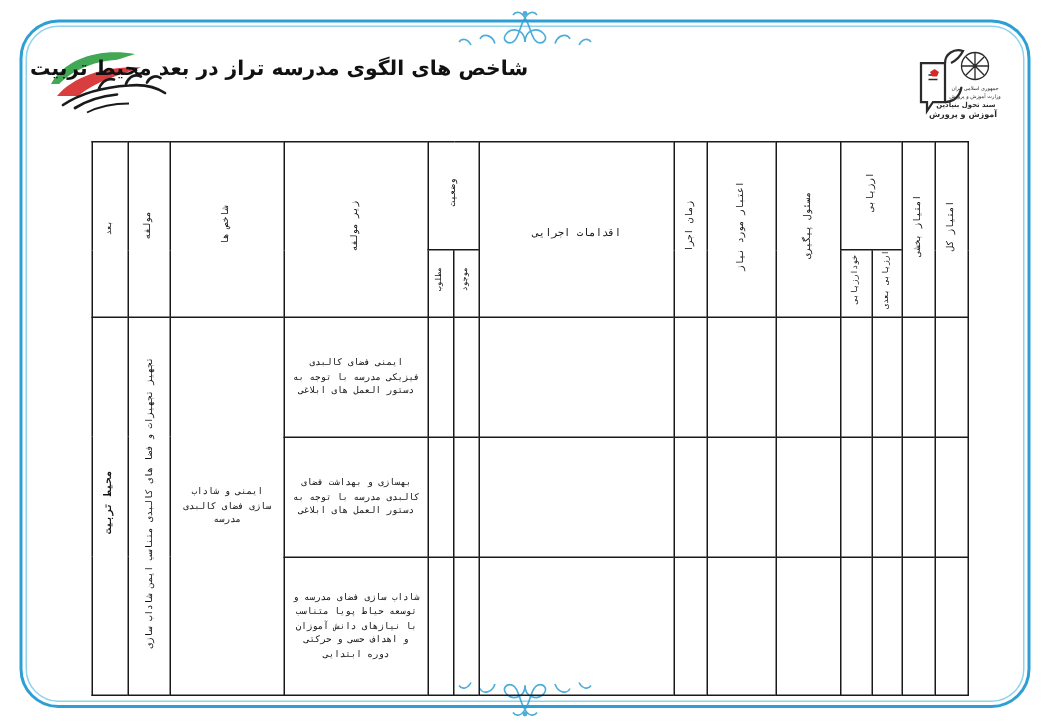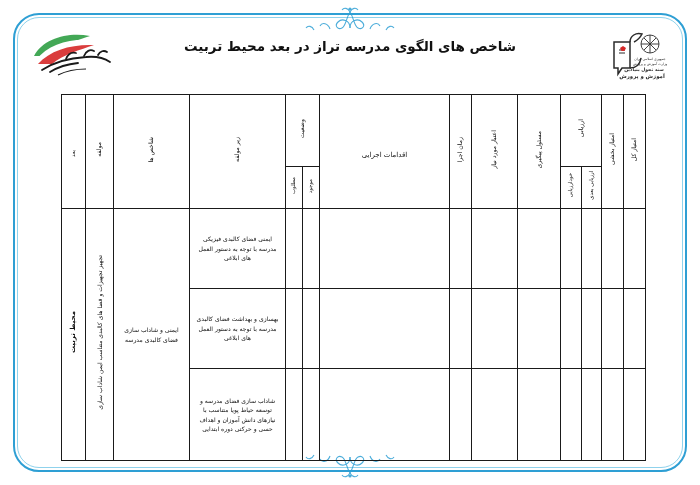--- a/index.html
+++ b/index.html
@@ -42,35 +42,36 @@
     position:absolute;left:20px;top:22px;right:20px;height:70px;
   }
   .logo-right{
     position:absolute;right:8px;top:2px;width:72px;height:64px;
   }
   .logo-left{
     position:absolute;left:8px;top:4px;width:92px;height:58px;
   }
   .doc-title{
     position:absolute;left:0;right:0;top:16px;
-    text-align:center;
+    text-align:left;
     font-size:13.5px;font-weight:bold;color:#111;
     letter-spacing:0;
     font-family:"DejaVu Sans","Liberation Sans",sans-serif;
   }
   
   .table-wrap{
     position:absolute;
     left:62px;top:94px;
     width:584px;height:326px;
   }
   table.grid{
     border-collapse:collapse;
     width:584px;height:326px;
     table-layout:fixed;
+    font-family:Liberation Mono, monospace;
   }
   table.grid td,table.grid th{
     border:1px solid #1a1a1a;
     padding:0;
     vertical-align:middle;
     text-align:center;
     font-weight:normal;
     color:#111;
   }
   

